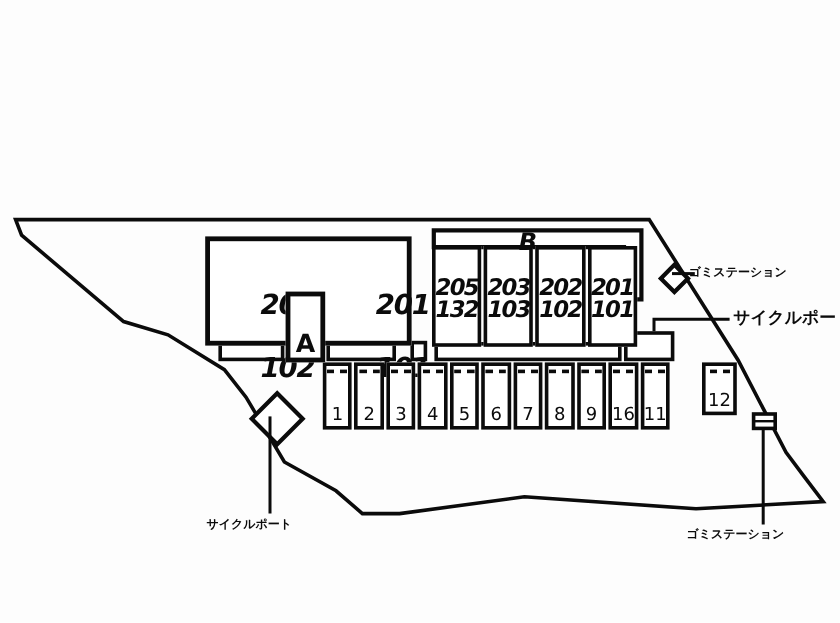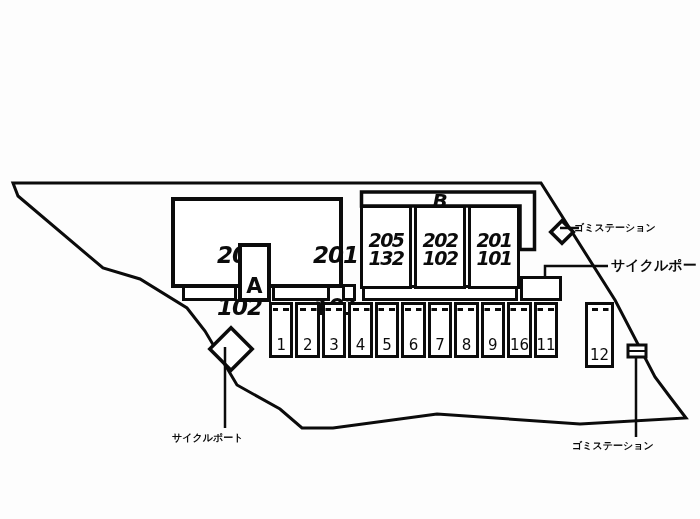--- a/index.html
+++ b/index.html
@@ -25,33 +25,33 @@
   .blabel{
     position:absolute;left:360px;top:189px;width:160px;text-align:center;
     font-size:20px;font-weight:bold;font-style:italic;z-index:3;
   }
   .bcols{
     position:absolute;left:360px;top:205px;width:160px;height:84px;
     display:flex;gap:2px;z-index:2;
   }
   .bcol{
     flex:1;background:#fff;border:3.5px solid #0b0b0b;box-sizing:border-box;
-    text-align:center;padding-top:23px;
+    padding-top:23px;
     font-weight:bold;font-style:italic;font-size:19px;line-height:18px;letter-spacing:-1.5px;
   }
   
   .stalls{
     position:absolute;left:269px;top:302px;width:289px;height:56px;
     display:flex;gap:2px;z-index:2;
   }
   .stall{
     flex:1;position:relative;background:#fff;border:3px solid #0b0b0b;box-sizing:border-box;
   }
   .stall12{
-    position:absolute;left:585px;top:302px;width:29px;height:66px;
+    position:absolute;left:585px;top:302px;width:29px;height:44px;
     background:#fff;border:3px solid #0b0b0b;box-sizing:border-box;z-index:2;
   }
   .dash{
     position:absolute;top:3px;left:50%;transform:translateX(-50%);
     width:17px;height:3px;
     background:repeating-linear-gradient(90deg,#0b0b0b 0 6px,transparent 6px 11px);
   }
   .snum{
     position:absolute;bottom:1px;left:0;width:100%;text-align:center;
     font-size:15px;line-height:17px;font-weight:400;
@@ -109,20 +109,24 @@
     <span class="lbl">A</span>
   </div>
 
   <div class="blabel">B</div>
   <div class="bcols">
     <div class="bcol">
       <span>205</span><br>
       <span>132</span>
     </div>
     <div class="bcol">
+      <span>203</span><br>
+      <span>103</span>
+    </div>
+    <div class="bcol">
       <span>202</span><br>
       <span>102</span>
     </div>
     <div class="bcol">
       <span>201</span><br>
       <span>101</span>
     </div>
   </div>
 
   <div class="stalls">

